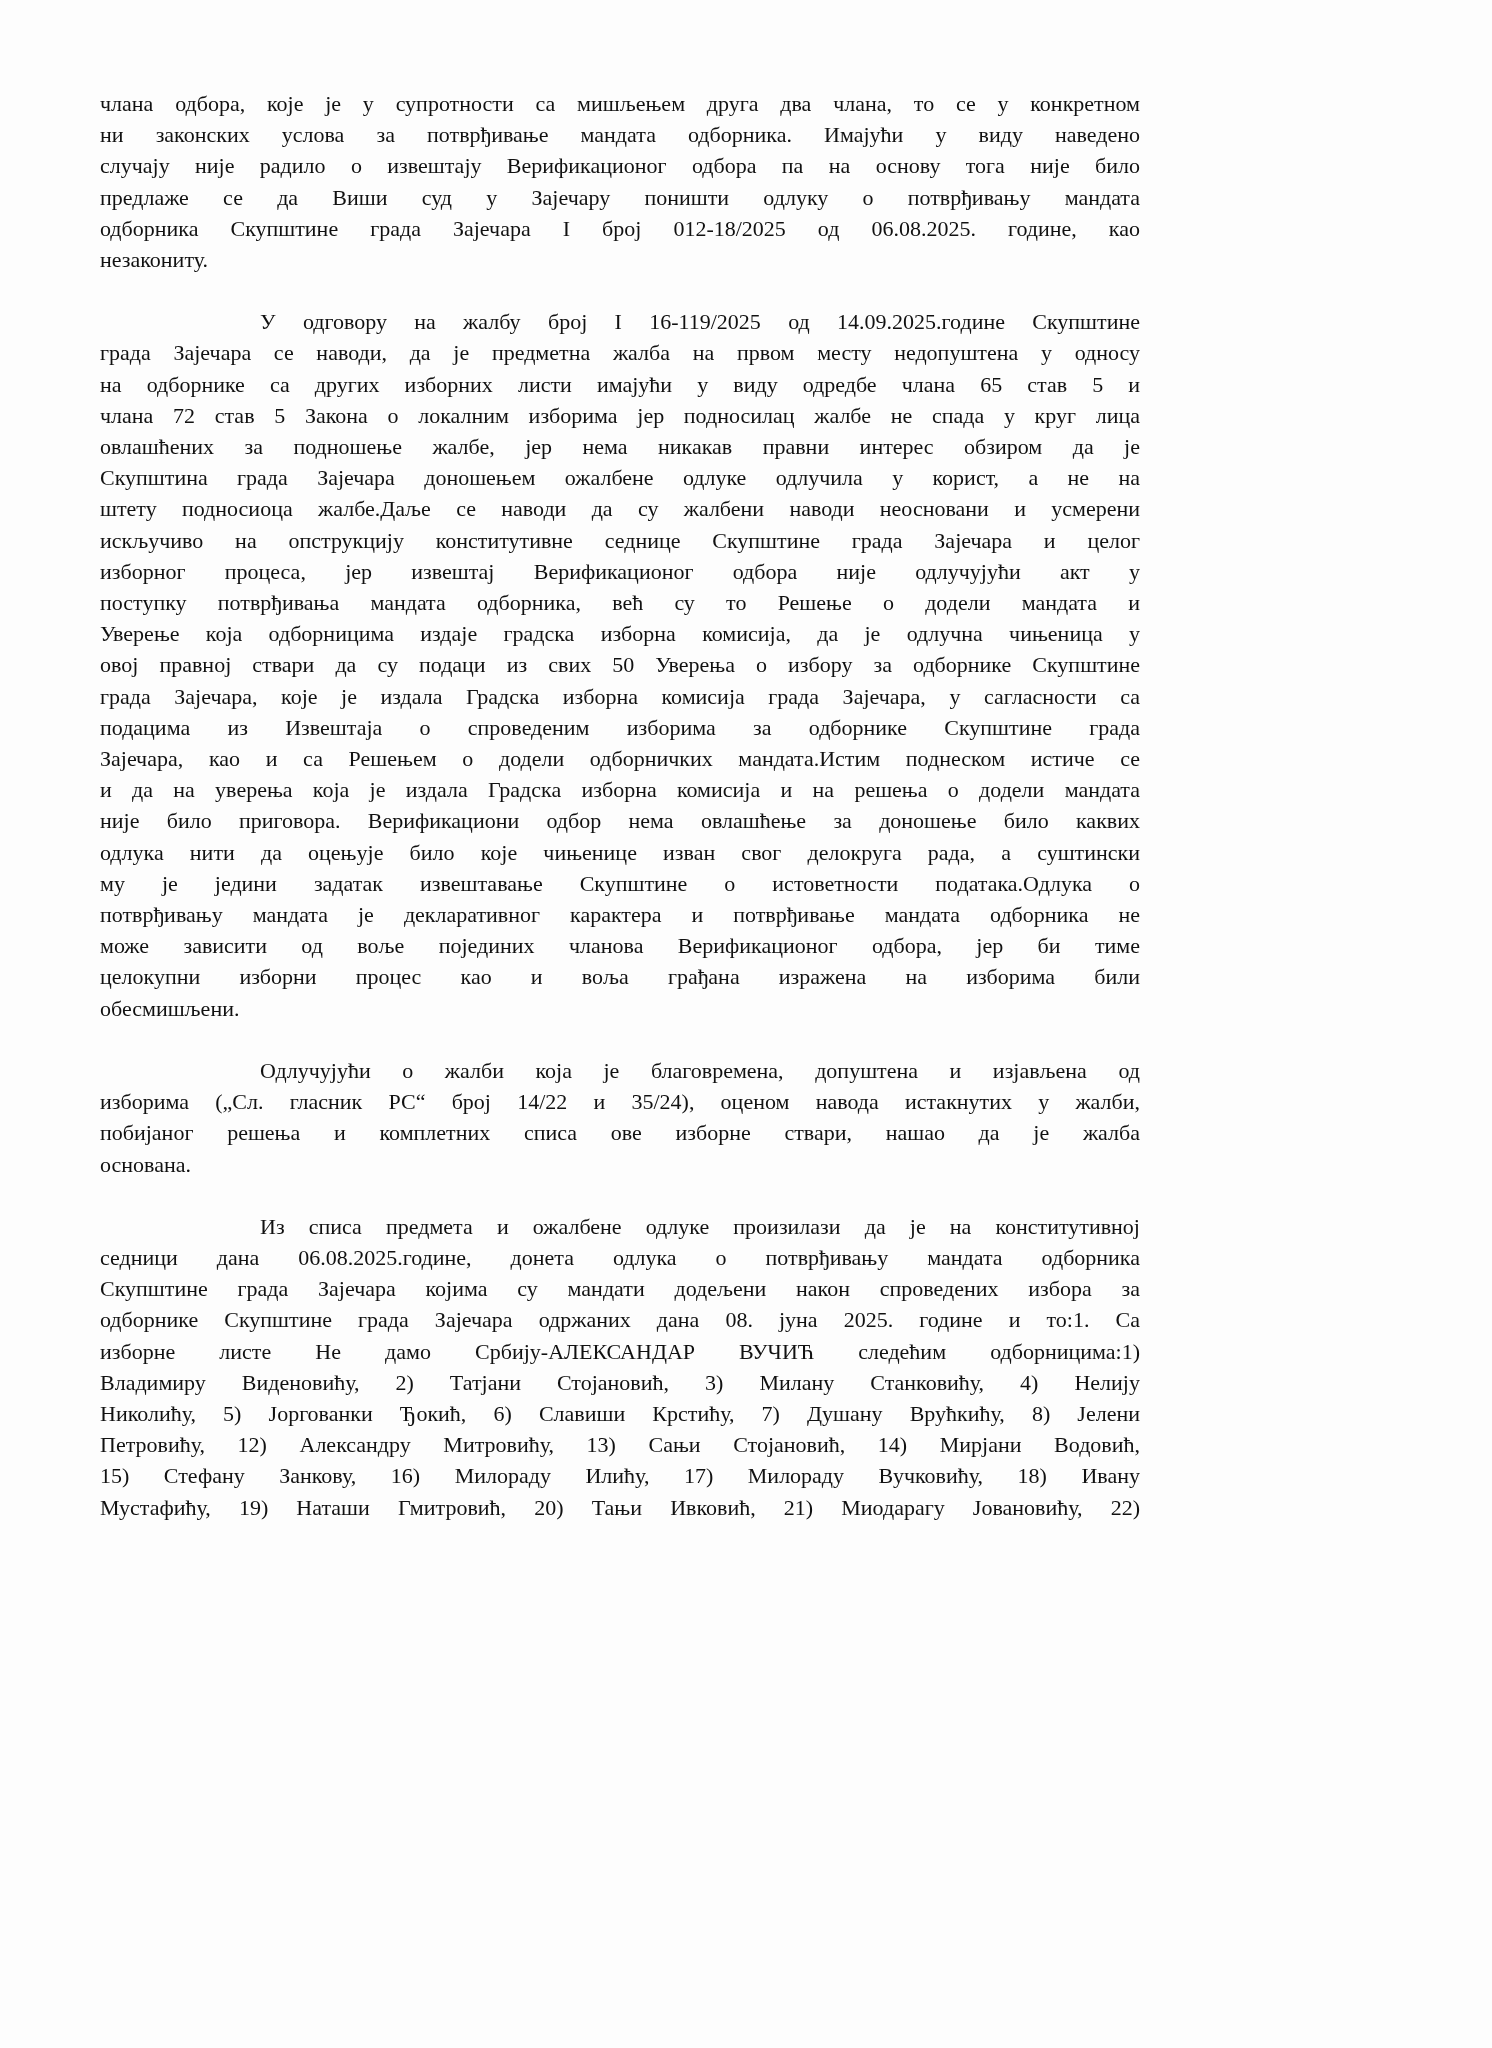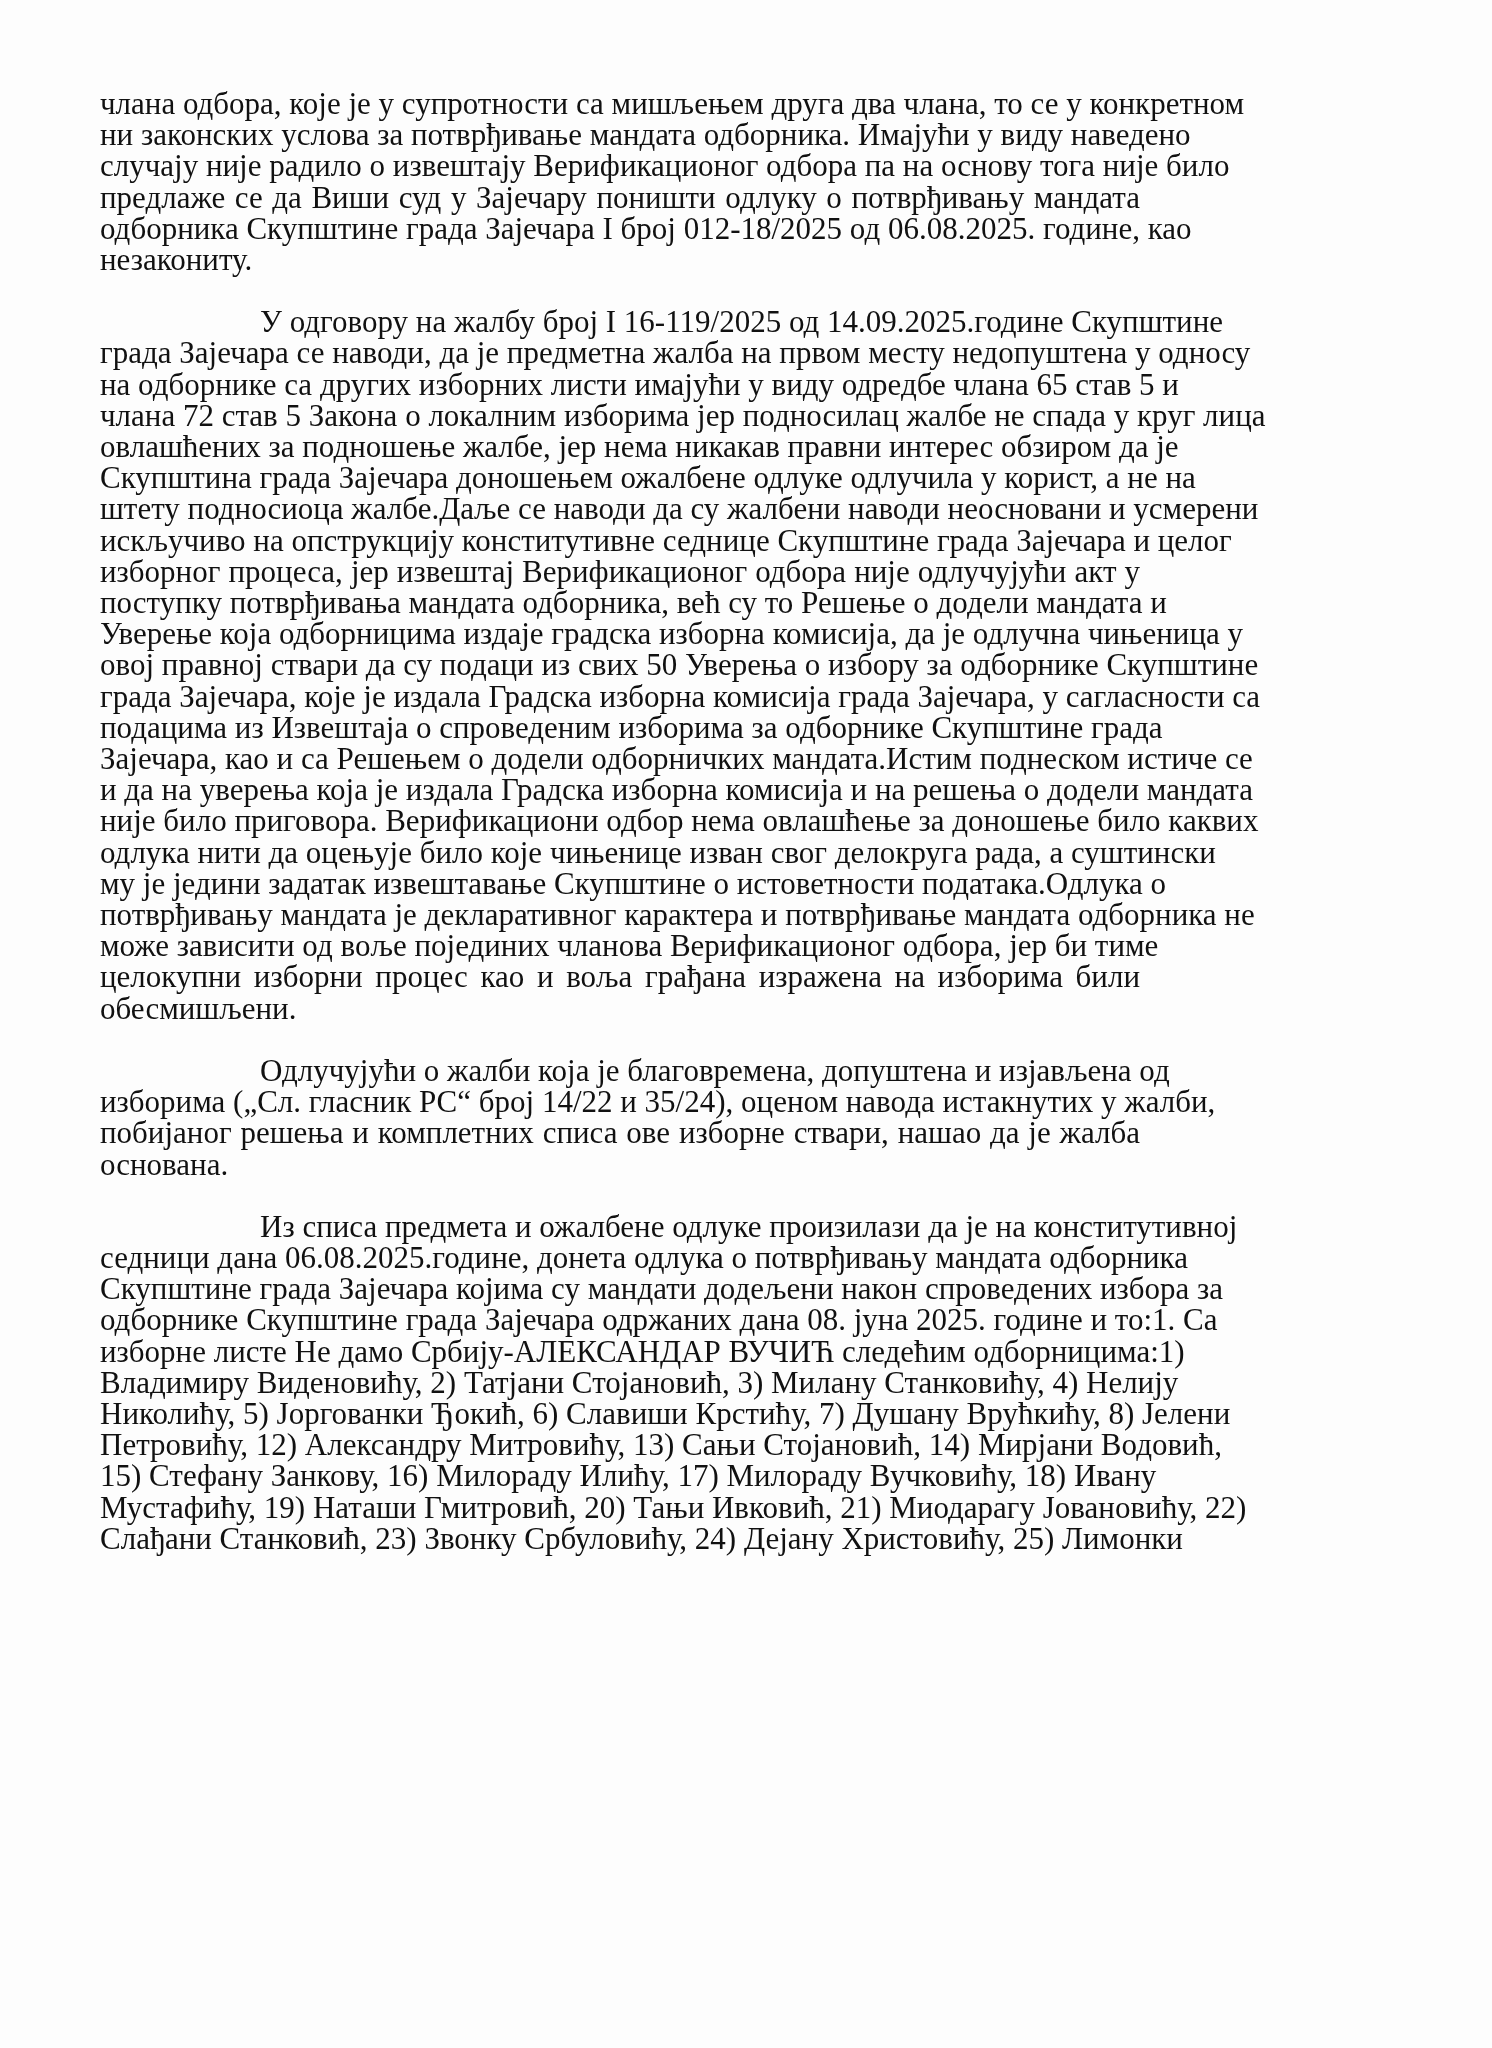--- a/index.html
+++ b/index.html
@@ -4,21 +4,21 @@
 <style>
   html, body { margin: 0; padding: 0; background: #ffffff; }
   body { width: 1492px; height: 2048px; position: relative; overflow: hidden; }
   .page {
     position: absolute; left: 0; top: 0; width: 1492px; height: 2048px;
     background: #fdfdfd;
   }
   .text {
     position: absolute; left: 100px; top: 88px; width: 1040px;
     font-family: "Liberation Serif", "DejaVu Serif", serif;
-    font-size: 31px; line-height: 31.2px; color: #111;
+    font-size: 22px; line-height: 31.2px; color: #111;
     text-align: justify;
   }
   .para { margin: 0; }
   .para + .para { margin-top: 31px; }
   .line { display: block; text-align: justify; text-align-last: justify; white-space: nowrap; }
   .line.last { text-align-last: left; }
 </style>
 </head>
 <body>
 
@@ -67,16 +67,15 @@
         <span class="line" style="padding-left: 160px;">Из списа предмета и ожалбене одлуке произилази да је на конститутивној</span>
         <span class="line">седници  дана 06.08.2025.године, донета одлука о потврђивању мандата одборника</span>
         <span class="line">Скупштине града Зајечара којима су мандати додељени након спроведених избора за</span>
         <span class="line">одборнике Скупштине града Зајечара  одржаних дана 08. јуна 2025. године и то:1. Са</span>
         <span class="line">изборне листе Не дамо Србију-АЛЕКСАНДАР ВУЧИЋ следећим одборницима:1)</span>
         <span class="line">Владимиру Виденовићу, 2) Татјани Стојановић, 3) Милану Станковићу,  4) Нелију</span>
         <span class="line">Николићу, 5) Јоргованки Ђокић,  6) Славиши Крстићу,  7) Душану Врућкићу, 8) Јелени</span>
         <span class="line">Петровићу, 12) Александру Митровићу, 13) Сањи Стојановић, 14) Мирјани Водовић,</span>
         <span class="line">15) Стефану Занкову, 16) Милораду Илићу, 17) Милораду Вучковићу, 18) Ивану</span>
         <span class="line">Мустафићу, 19) Наташи Гмитровић, 20) Тањи Ивковић, 21) Миодарагу Јовановићу, 22)</span>
-        <span class="line">Слађани Станковић, 23) Звонку Србуловићу, 24) Дејану Христовићу, 25) Лимонки</span>
       </div>
   </div>
 </div>
 
 </body></html>

